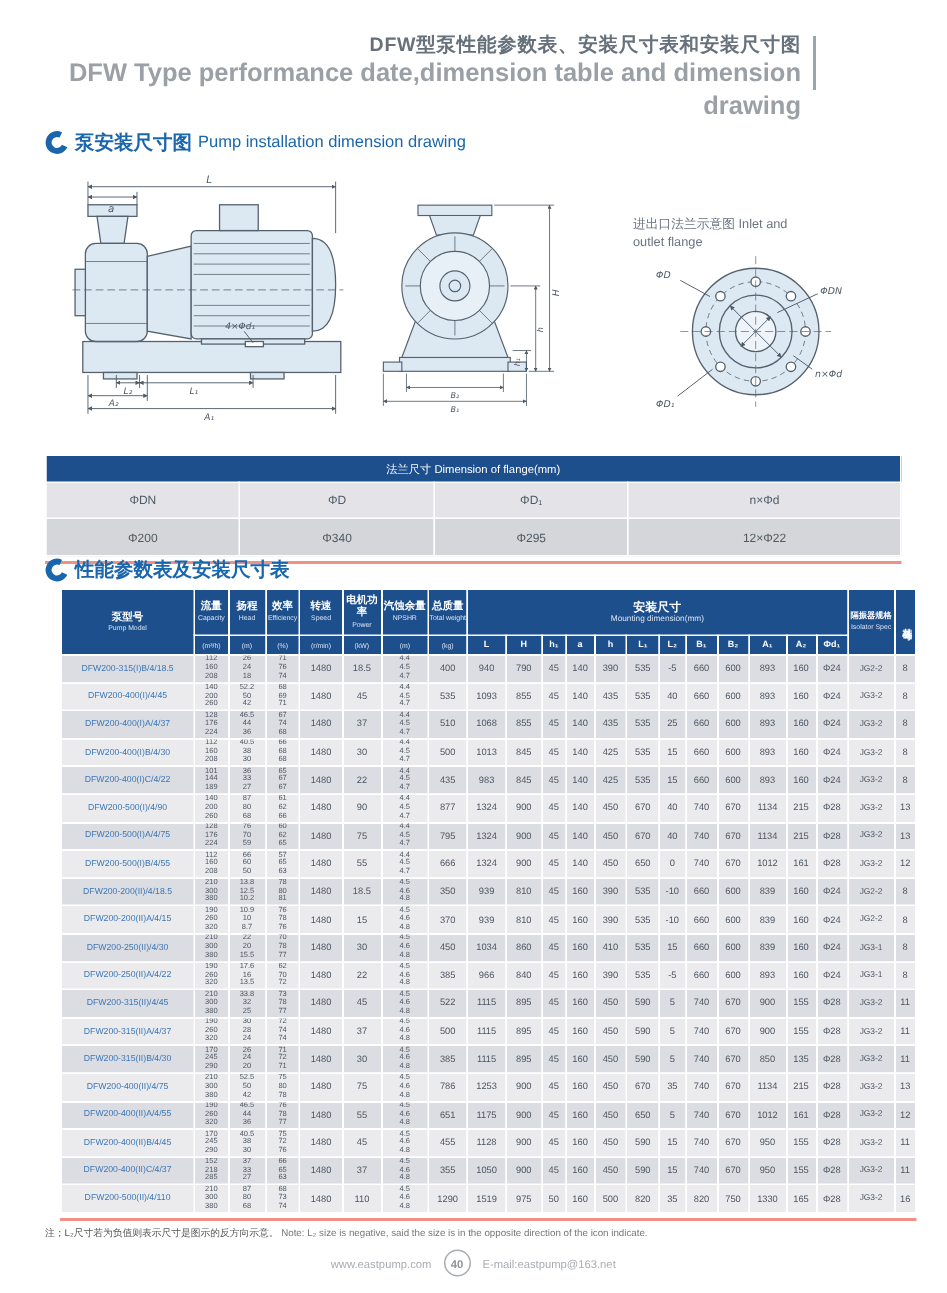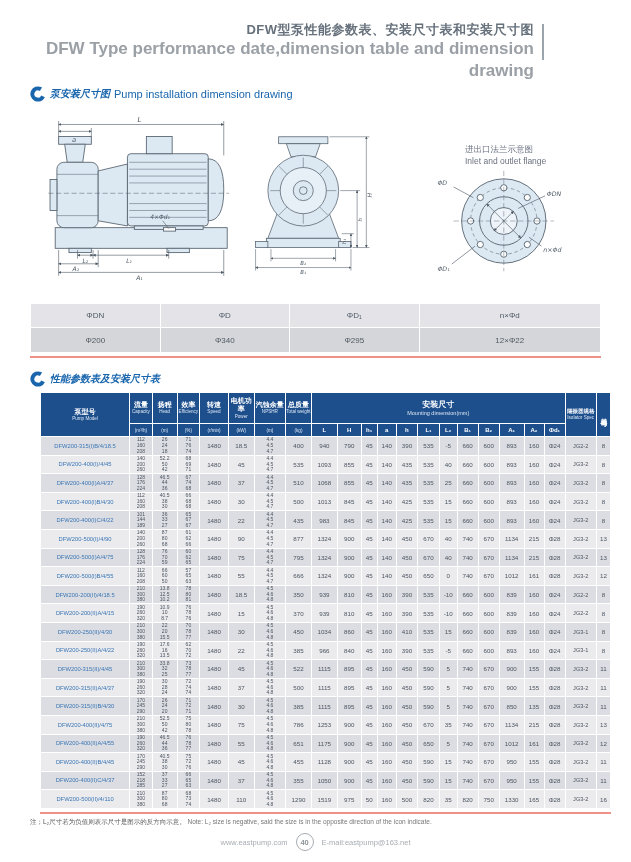--- a/index.html
+++ b/index.html
@@ -7,29 +7,29 @@
   .page{position:relative;width:548px;height:862px;background:#fff;}
 
   
   .doc-header{position:absolute;top:22px;right:14px;text-align:right;line-height:1.25;}
   .doc-header .zh{font-size:13px;font-weight:bold;color:#66717c;letter-spacing:.5px;}
   .doc-header .en{font-size:17px;font-weight:bold;color:#9aa0a5;}
   .header-bar{position:absolute;top:24px;right:4px;width:2px;height:36px;background:#9aa5ad;}
 
   
   .section-title{position:absolute;display:flex;align-items:center;gap:4px;}
-  .section-title .zh{font-size:10px;font-weight:bold;color:#1a66ad;font-style:italic;}
+  .section-title .zh{font-size:13px;font-weight:bold;color:#1a66ad;}
   .section-title .en{font-size:11px;color:#1a66ad;}
   .c-icon{width:16px;height:16px;flex:0 0 16px;}
 
   
   svg text{font-family:"DejaVu Sans",sans-serif;}
   .dim-label{font-size:8px;font-style:italic;fill:#4e5a66;}
   .dim-label-small{font-size:7px;font-style:italic;fill:#4e5a66;}
-  .flange-caption{position:absolute;left:422px;top:144px;font-size:8.5px;color:#6b7280;margin-left:43px;}
+  .flange-caption{position:absolute;left:422px;top:144px;font-size:8.5px;color:#6b7280;}
 
   
   .flange-wrap{position:absolute;top:303px;left:30px;width:571px;}
   table{border-collapse:collapse;width:100%;}
   .flange th,.flange td{border:1px solid #fff;text-align:center;}
   .flange .title-bar{background:#1d4f8d;color:#fff;font-size:7.5px;height:15px;font-weight:normal;}
   .flange .cols th{background:#e4e4e8;color:#4e5a66;font-weight:normal;font-size:8px;height:21px;}
   .flange td{background:#d5d6da;color:#4e5a60;font-size:8px;height:22px;}
   .red-line{height:2px;background:#ef9187;margin-top:3px;}
 
@@ -225,20 +225,23 @@
     </g>
     <text class="dim-label-small" x="6" y="30">ΦD</text>
     <text class="dim-label-small" x="128" y="42">ΦDN</text>
     <text class="dim-label-small" x="124" y="104">n×Φd</text>
     <text class="dim-label-small" x="6" y="126">ΦD₁</text>
   </svg>
 
   <div class="flange-wrap">
     <table class="flange">
       <thead>
+        <tr>
+            <th class="title-bar" colspan="4">法兰尺寸 Dimension of flange(mm)</th>
+          </tr>
         <tr class="cols">
           <th>ΦDN</th>
           <th>ΦD</th>
           <th>ΦD₁</th>
           <th>n×Φd</th>
         </tr>
       </thead>
       <tbody>
         <tr>
           <td>Φ200</td>

